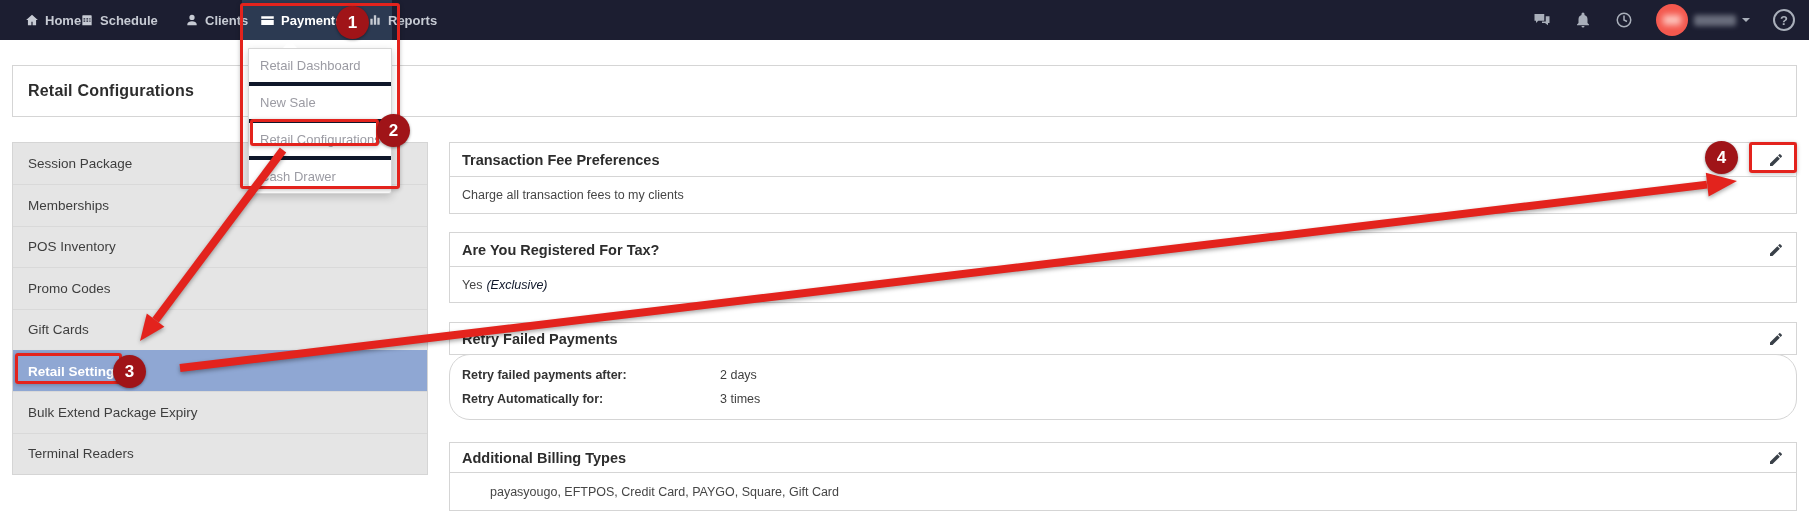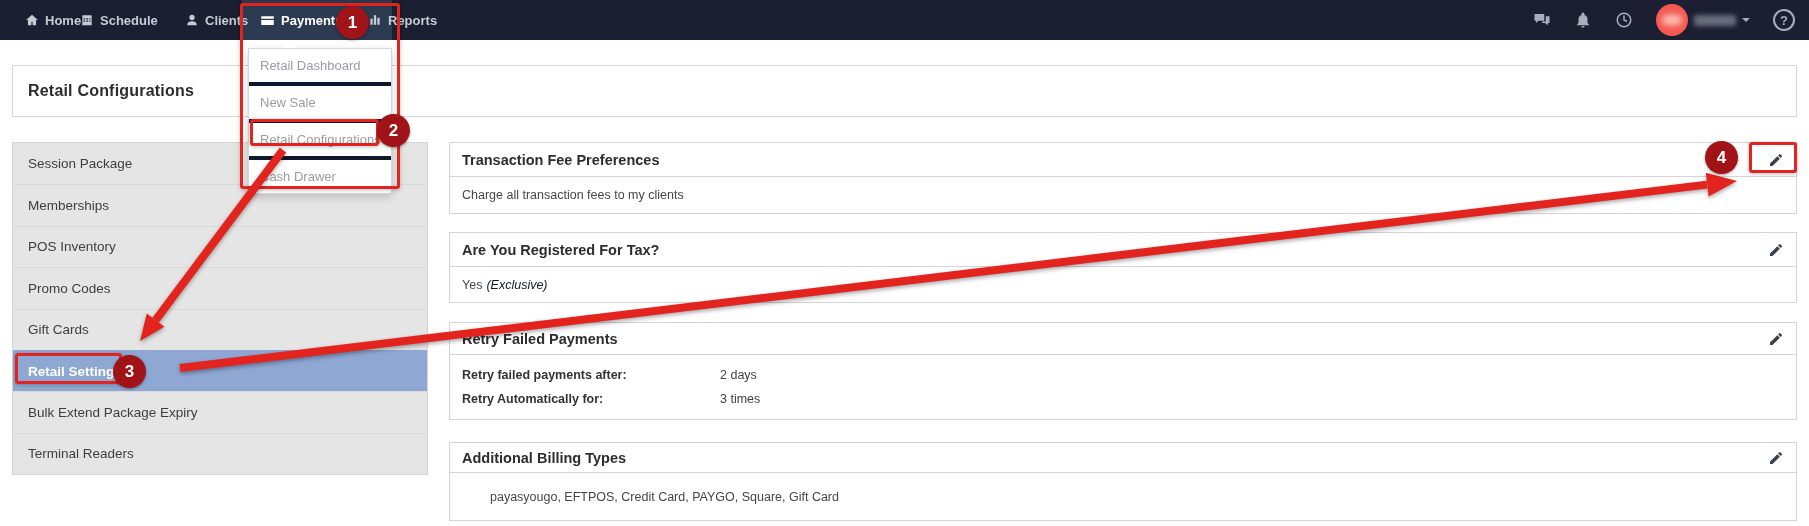--- a/index.html
+++ b/index.html
@@ -56,22 +56,22 @@
   .sec{position:absolute;left:449px;width:1348px;}
   .s1{top:142px;} .s2{top:232px;} .s3{top:322px;} .s4{top:442px;}
   .sec-head{border:1px solid #d5d5d5;box-sizing:border-box;background:#fff;display:flex;align-items:center;
             padding:0 12px;justify-content:space-between;}
   .sec-head h3{margin:0;font-size:14.5px;color:#2d2d2d;}
   .sec-body{border:1px solid #d5d5d5;box-sizing:border-box;background:#fff;margin-top:-1px;
             font-size:12.5px;color:#464646;display:flex;flex-direction:column;justify-content:center;
             padding:0 12px;}
   .s1 .sec-head{height:35px;} .s1 .sec-body{height:38px;}
   .s2 .sec-head{height:35px;} .s2 .sec-body{height:37px;}
-  .s3 .sec-head{height:33px;} .s3 .sec-body{height:66px;gap:10px;}
-  .s4 .sec-head{height:31px;} .s4 .sec-body{height:49px;padding-left:40px;}
+  .s3 .sec-head{height:33px;} .s3 .sec-body{height:66px;gap:10px;border-radius:21px;}
+  .s4 .sec-head{height:31px;} .s4 .sec-body{height:39px;padding-left:40px;}
   .note{font-style:italic;color:#0f172a;margin-left:4px;}
   .kv{display:flex;}
   .kv .k{font-weight:bold;color:#333;width:258px;}
   .kv .v{color:#3f3f3f;}
   .pencil{width:16px;height:16px;cursor:pointer;}
   .pencil svg{width:16px;height:16px;fill:#3a4149;display:block;}
 
   
   .ann-box{position:absolute;border:3px solid var(--annotation_red);border-radius:3px;z-index:102;
            box-shadow:0 1px 4px rgba(0,0,0,.25);pointer-events:none;}

